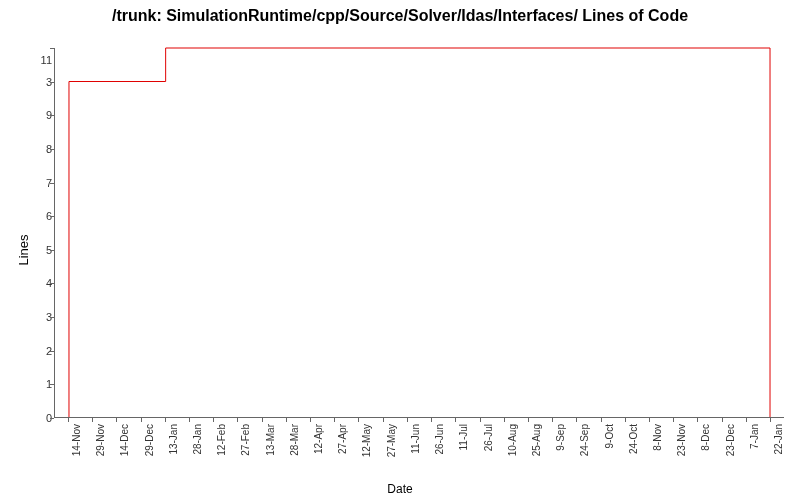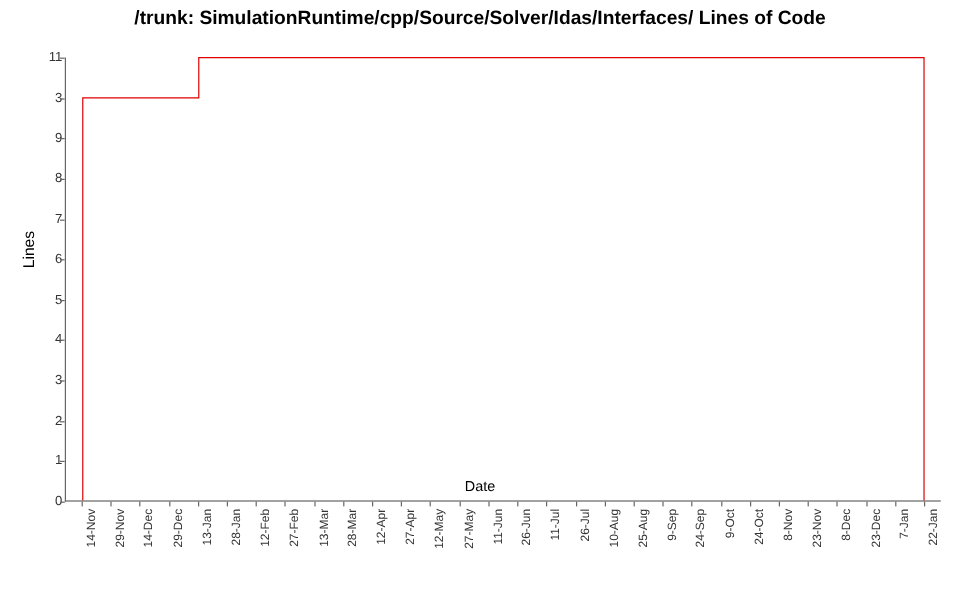--- a/index.html
+++ b/index.html
@@ -6,21 +6,21 @@
   body {
     margin: 0;
     padding: 0;
     width: 800px;
     height: 500px;
     font-family: Arial, sans-serif;
     background: #fff;
   }
   .chart-container {
     width: 800px;
-    height: 416px;
+    height: 500px;
     position: relative;
   }
   .chart-title {
     text-align: center;
     font-size: 16px;
     font-weight: bold;
     color: #000;
     padding: 6px 40px 0 40px;
     line-height: 1.2;
   }
@@ -130,21 +130,21 @@
       <div class="y-tick-label" style="top: 168.182px;">6</div>
       <div class="y-tick-mark" style="top: 168.182px; left: 50px;"></div>
       <div class="y-tick-label" style="top: 134.545px;">7</div>
       <div class="y-tick-mark" style="top: 134.545px; left: 50px;"></div>
       <div class="y-tick-label" style="top: 100.909px;">8</div>
       <div class="y-tick-mark" style="top: 100.909px; left: 50px;"></div>
       <div class="y-tick-label" style="top: 67.2727px;">9</div>
       <div class="y-tick-mark" style="top: 67.2727px; left: 50px;"></div>
       <div class="y-tick-label" style="top: 33.6364px;">3</div>
       <div class="y-tick-mark" style="top: 33.6364px; left: 50px;"></div>
-      <div class="y-tick-label" style="top: 0px;">11</div>
+      <div class="y-tick-label" style="top: 12px;">11</div>
       <div class="y-tick-mark" style="top: 0px; left: 50px;"></div>
     </div>
 
   <div class="plot-area">
     <svg class="data-line" viewBox="0 0 730 370" preserveAspectRatio="none">
       <polyline id="series-path" fill="none" stroke="#e00000" stroke-width="1" points="14.0,370.0 14.0,33.6 110.8,33.6 110.8,0.0 716.0,0.0 716.0,370.0"></polyline>
     </svg>
   </div>
 
   <div class="x-axis-container" id="x-axis">

